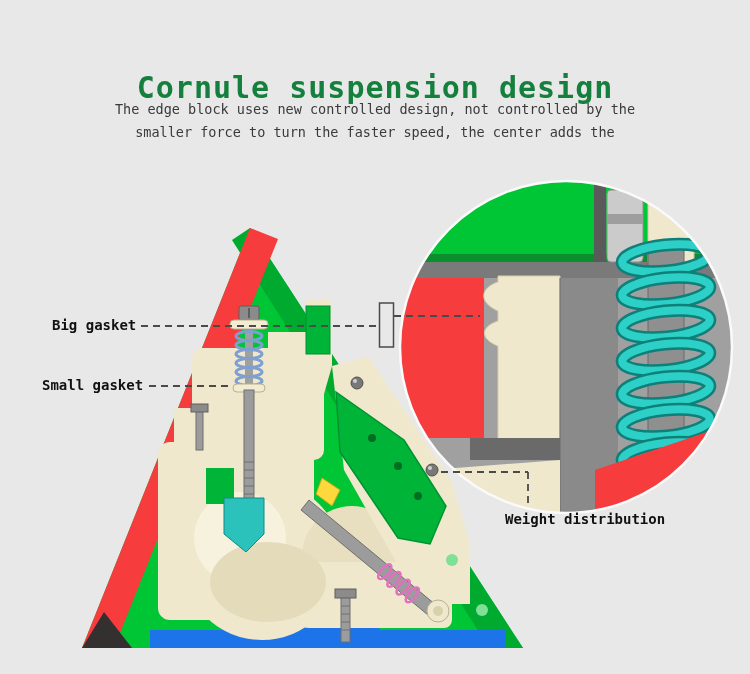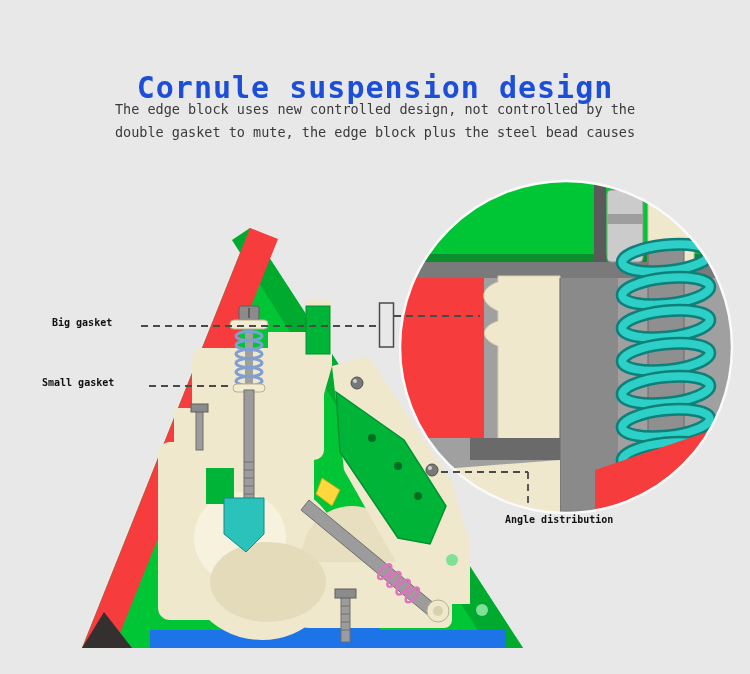--- a/index.html
+++ b/index.html
@@ -1,25 +1,25 @@
 <!DOCTYPE html>
 <html><head>
 <meta charset="utf-8">
 <style>
   html,body{margin:0;padding:0;background:#e8e8e8;}
   body{width:750px;height:674px;position:relative;overflow:hidden;
        font-family:"DejaVu Sans Mono","Liberation Mono",monospace;}
   .stage{position:absolute;inset:0;width:750px;height:674px;}
   svg{position:absolute;left:0;top:0;}
   .title{position:absolute;top:50px;left:0;width:750px;text-align:center;
-         font-size:30px;font-weight:bold;color:#1d4ed8;letter-spacing:1px;white-space:nowrap;}
+         font-size:30px;font-weight:bold;color:#15803d;letter-spacing:1px;white-space:nowrap;}
   .desc{position:absolute;top:98px;left:55px;width:640px;text-align:center;
         font-size:13.5px;line-height:23px;color:#3a3a3a;}
   .desc div{white-space:nowrap;}
-  .callout{position:absolute;font-size:10px;font-weight:bold;color:#111;white-space:nowrap;}
+  .callout{position:absolute;font-size:14px;font-weight:bold;color:#111;white-space:nowrap;}
   .callout-big{left:52px;top:317px;}
   .callout-small{left:42px;top:377px;}
   .callout-weight{left:505px;top:510px;line-height:19px;}
 </style>
 </head>
 <body>
 
 <div class="stage">
 
   <svg width="750" height="674" viewBox="0 0 750 674">
@@ -182,22 +182,22 @@
       <line x1="149" y1="386" x2="230" y2="386" stroke-dasharray="7 5"></line>
       <line x1="441" y1="472" x2="528" y2="472" stroke-dasharray="7 5"></line>
       <line x1="528" y1="472" x2="528" y2="506" stroke-dasharray="7 5"></line>
     </g>
   </svg>
 
   <h1 class="title">Cornule suspension design</h1>
 
   <div class="desc">
     <div>The edge block uses new controlled design, not controlled by the</div>
-    <div>double gasket to mute, the edge block plus the steel bead causes</div>
+    <div>smaller force to turn the faster speed, the center adds the</div>
   </div>
 
   <div class="callout callout-big">Big gasket</div>
   <div class="callout callout-small">Small gasket</div>
   <div class="callout callout-weight">
-    <div>Angle distribution</div>
+    <div>Weight distribution</div>
   </div>
 
 </div>
 
 </body></html>

